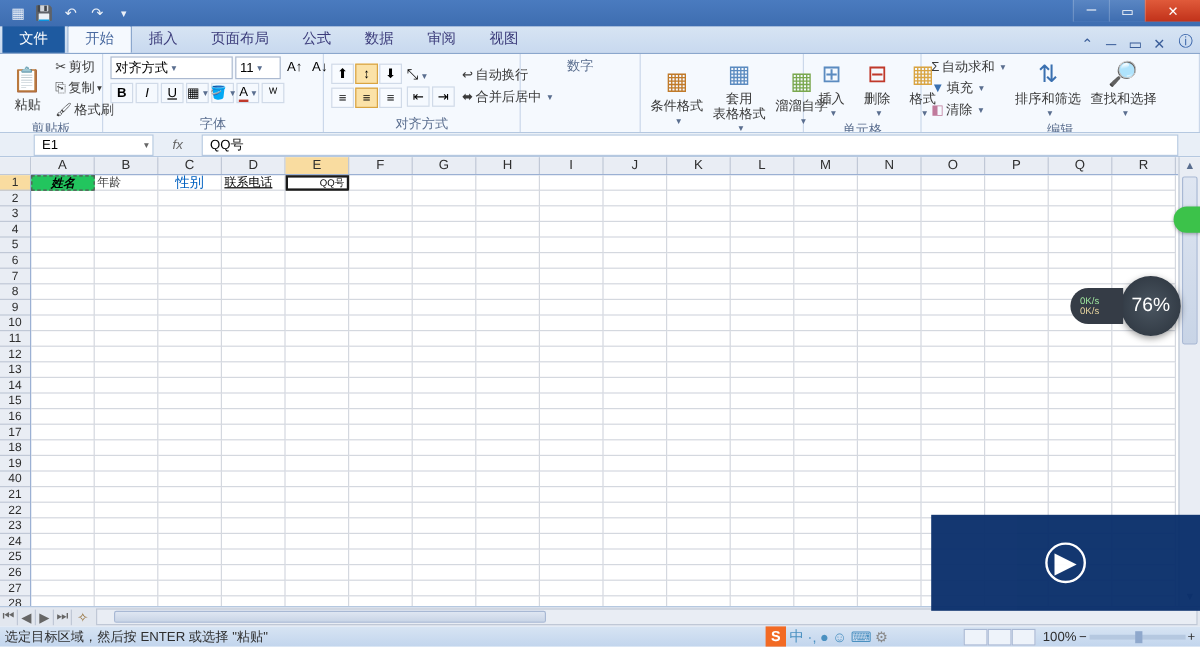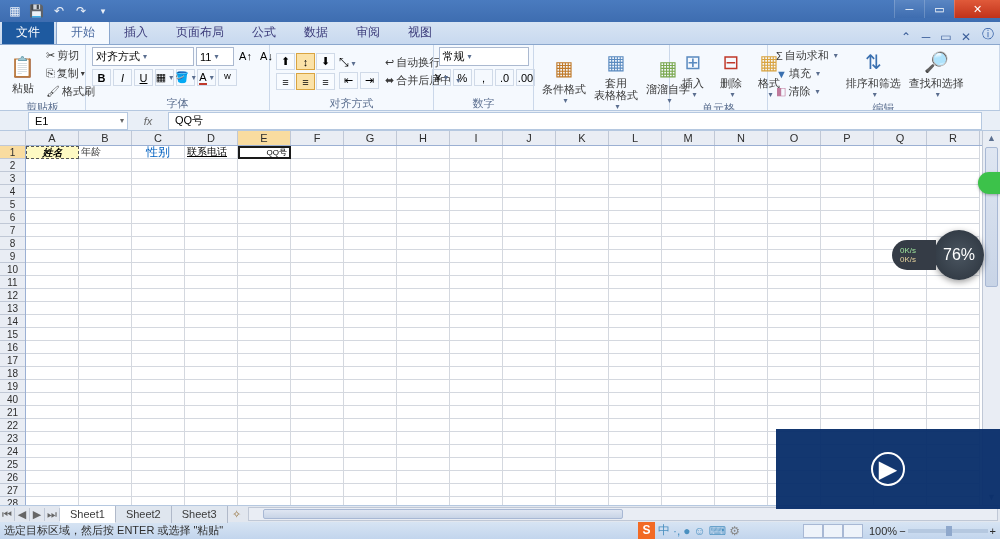--- a/index.html
+++ b/index.html
@@ -52,21 +52,21 @@
     .selectall { position:absolute; left:0; top:0; width:26px; height:15px; background:#e9edf4; border-right:1px solid #c0c8d6; border-bottom:1px solid #c0c8d6; }
     .colheads { position:absolute; left:26px; top:0; right:18px; height:15px; display:flex; background:#e9edf4; border-bottom:1px solid #9bb0d3; }
     .ch { border-right:1px solid #c0c8d6; text-align:center; font-size:11px; color:#2e2e2e; line-height:15px; }
     .ch.active { background:#f9dca0; }
     .rowheads { position:absolute; left:0; top:15px; width:26px; bottom:0; background:#e9edf4; border-right:1px solid #9bb0d3; }
     .rh { height:13px; border-bottom:1px solid #c0c8d6; text-align:center; font-size:10px; color:#2e2e2e; line-height:13px; }
     .rh.active { background:#f9dca0; }
     .cells { position:absolute; left:26px; top:15px; right:18px; bottom:0; }
     .row { display:flex; height:13px; }
     .cell { border-right:1px solid #d4d8df; border-bottom:1px solid #d4d8df; font-size:10px; padding:0 2px; display:flex; align-items:center; overflow:hidden; }
-    .cell.a1 { background:#fef9c3; font-style:italic; font-weight:bold; justify-content:center; border:1px dashed #555; font-family: "STXingkai", cursive; }
+    .cell.a1 { background:#22c55e; font-style:italic; font-weight:bold; justify-content:center; border:1px dashed #555; font-family: "STXingkai", cursive; }
     .cell.b1 { font-family:"SimHei"; color:#444; }
     .cell.c1 { font-family:"KaiTi"; font-size:12px; color:#0060c0; justify-content:center; }
     .cell.d1 { text-decoration:underline; font-family:"SimSun"; }
     .cell.e1 { justify-content:flex-end; font-size:8px; border:2px solid #1a1a1a; }
     .vscroll { position:absolute; right:0; top:0; width:18px; bottom:0; background:#e9edf4; border-left:1px solid #c0c8d6; }
     .vscroll .thumb { position:absolute; top:16px; left:2px; right:2px; height:140px; background:linear-gradient(#dfe6f2,#c8d4e6); border:1px solid #a8b8d4; border-radius:2px;}
     .vscroll .arr { position:absolute; left:0; right:0; height:15px; text-align:center; font-size:9px; color:#5a6e8f; line-height:15px;}
 
     
     .tabsrow { height: 17px; background:#e2e7ef; display:flex; align-items:center; border-top:1px solid #b5c8e0; font-size:11px; position:relative; }
@@ -226,32 +226,20 @@
         <div class="rbbtn drop">
             <span>⬌</span>
             <span>合并后居中</span>
           </div>
       </div>
     </div>
     <div class="lbl">对齐方式</div>
   </div>
 
   <div class="group" style="width:100px;">
-    <div class="body" style="flex-direction:column; gap:3px;">
-      <div class="sel drop" style="width:90px;">
-          <span>常规</span>
-        </div>
-      <div class="icnrow">
-        <div class="ib drop">¥</div>
-        <div class="ib">%</div>
-        <div class="ib">,</div>
-        <div class="ib">.0</div>
-        <div class="ib">.00</div>
-      </div>
-    </div>
     <div class="lbl">数字</div>
   </div>
 
   <div class="group" style="width:136px;">
     <div class="body">
       <div class="rbbtn big drop">
           <div class="glyph" style="color:#c07a2a;">▦</div>
           <span>条件格式</span>
         </div>
       <div class="rbbtn big drop">
@@ -945,25 +933,20 @@
   </div>
 </div>
 
 <div class="tabsrow">
   <div class="navbtns">
     <span>⏮</span>
     <span>◀</span>
     <span>▶</span>
     <span>⏭</span>
   </div>
-  <div id="stabs" style="display:flex;">
-      <div class="stab active">Sheet1</div>
-      <div class="stab">Sheet2</div>
-      <div class="stab">Sheet3</div>
-    </div>
   <div class="newtab">✧</div>
   <div class="hscroll">
       <div class="thumb"></div>
     </div>
 </div>
 
 <div class="status">
   <div class="msg">选定目标区域，然后按 ENTER 或选择 "粘贴"</div>
   <div class="views">
     <div class="vbtn"></div>

